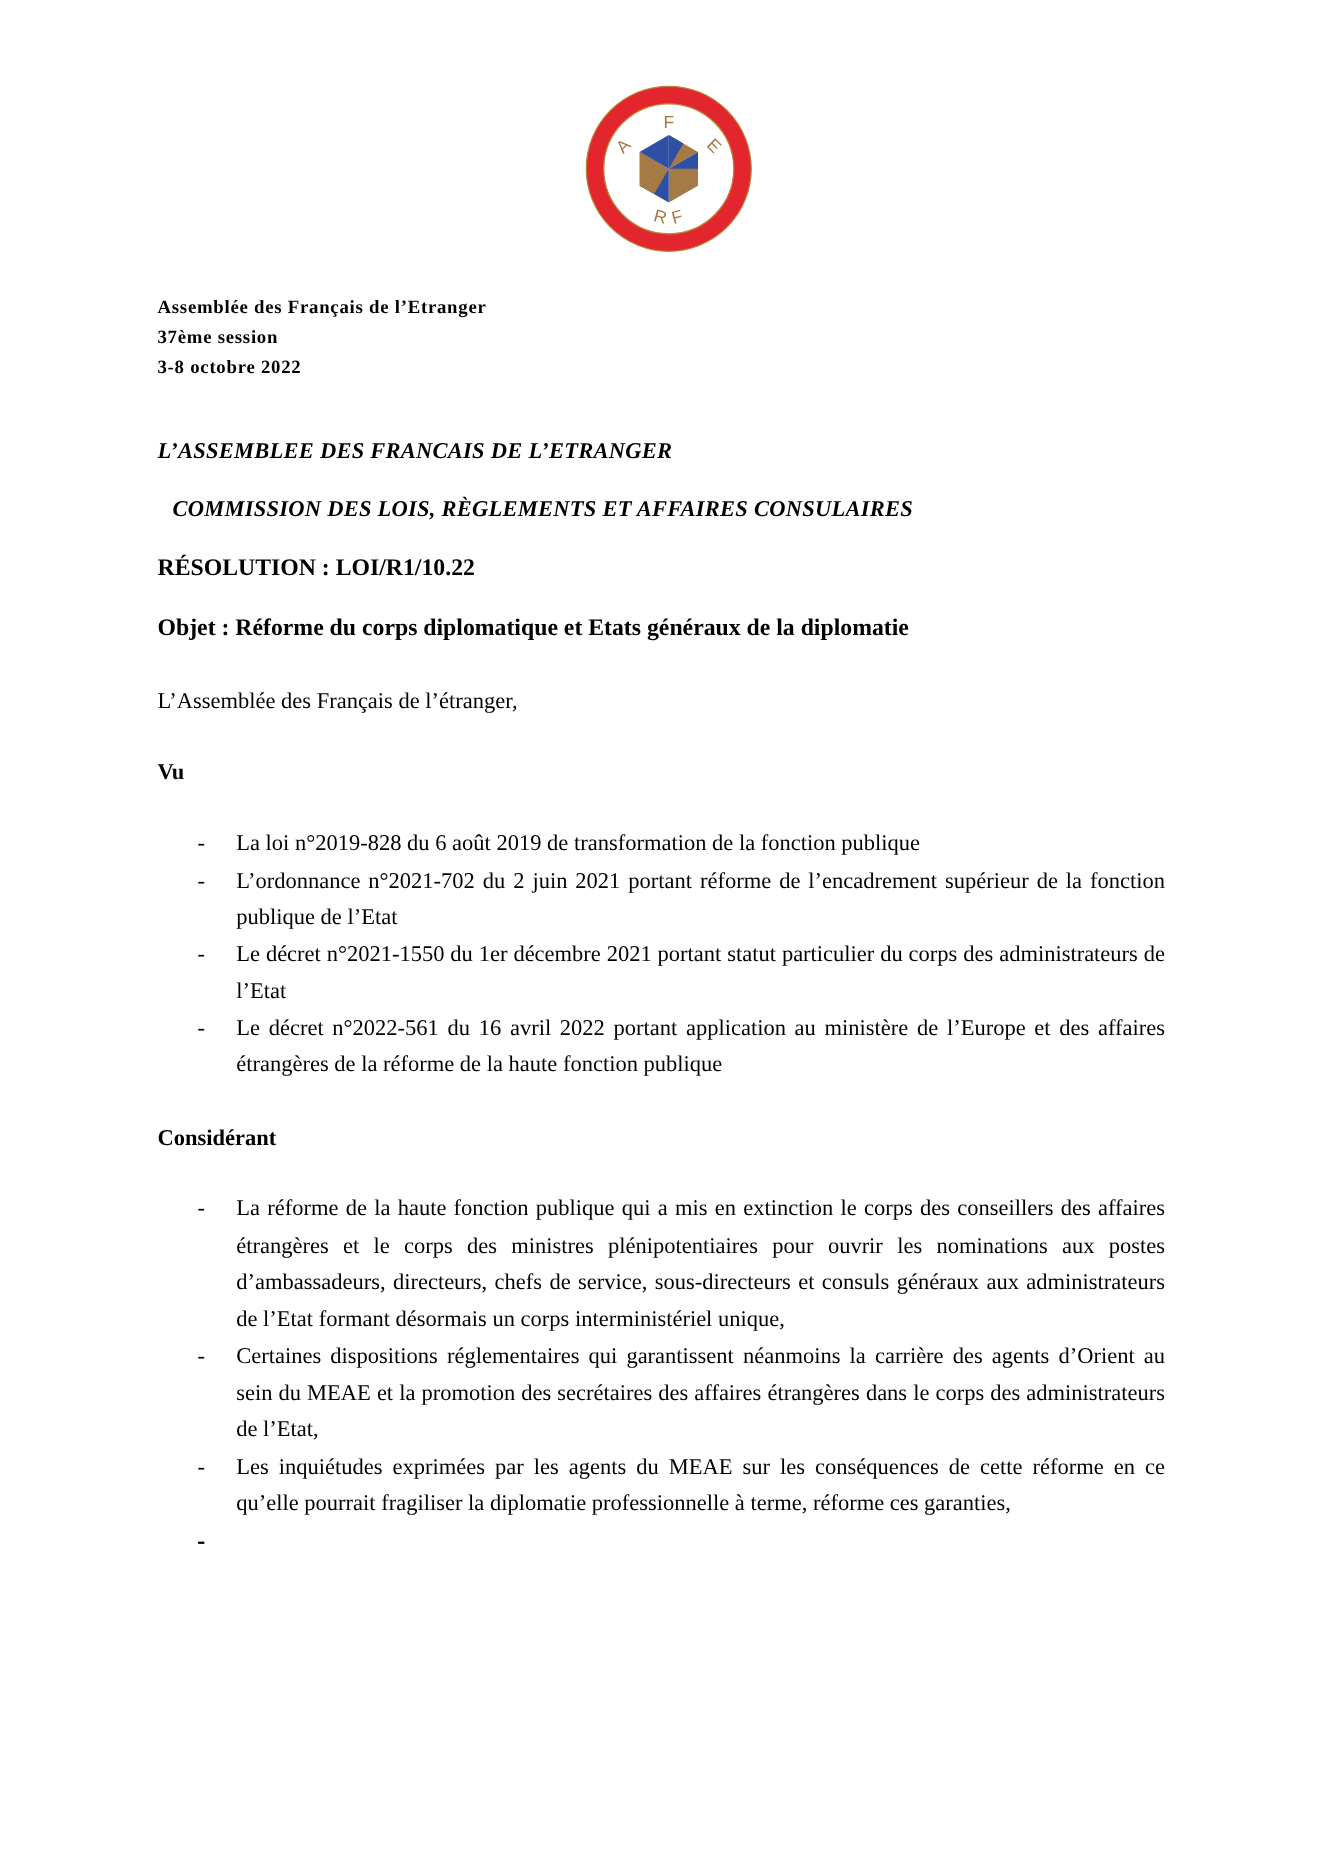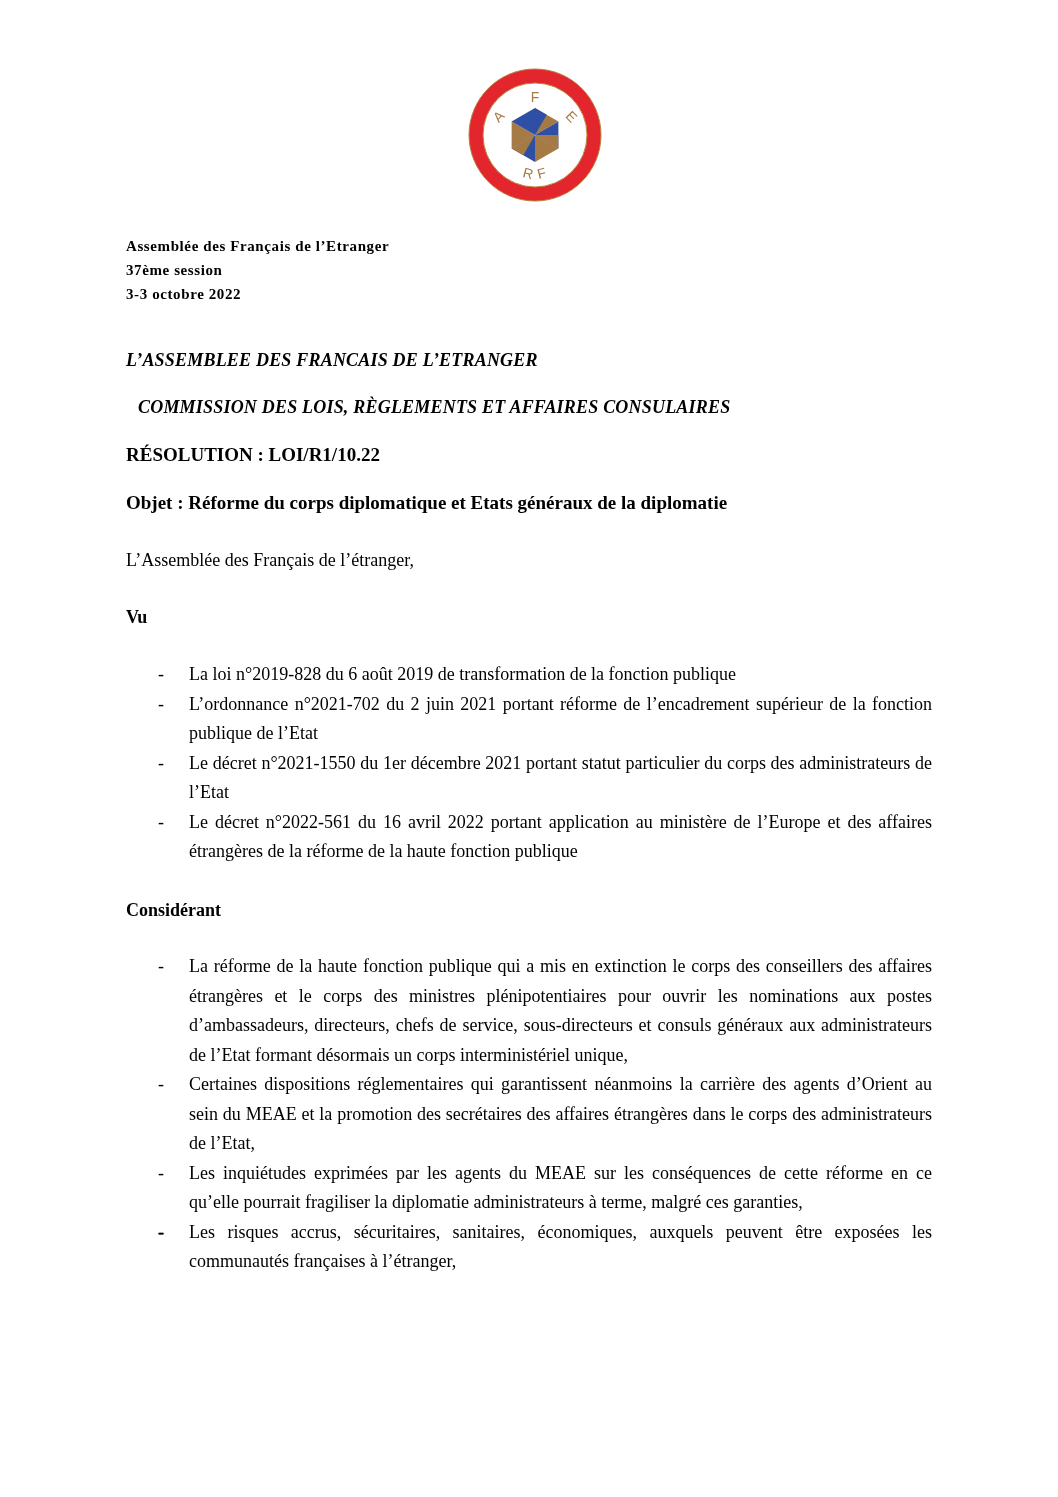--- a/index.html
+++ b/index.html
@@ -39,21 +39,21 @@
       <text x="103" y="55" transform="rotate(45 103 55)">E</text>
       <text x="62" y="113" transform="rotate(15 62 113)">R</text>
       <text x="78" y="113" transform="rotate(-15 78 113)">F</text>
     </g>
   </svg>
 </div>
 
 <div class="header">
   <div>Assemblée des Français de l’Etranger</div>
   <div>37ème session</div>
-  <div>3-3 octobre 2022</div>
+  <div>3-8 octobre 2022</div>
 </div>
 
 <div class="title-italic" style="top:350px;">L’ASSEMBLEE DES FRANCAIS DE L’ETRANGER</div>
 <div class="title-italic" style="top:397px;margin-left:12px;">COMMISSION DES LOIS, RÈGLEMENTS ET AFFAIRES CONSULAIRES</div>
 <div class="title-bold" style="top:444px;">RÉSOLUTION : LOI/R1/10.22</div>
 <div class="title-bold" style="top:492px;">Objet : Réforme du corps diplomatique et Etats généraux de la diplomatie</div>
 
 <div class="para" style="top:550px;">L’Assemblée des Français de l’étranger,</div>
 
 <div class="section" style="top:607px;">Vu</div>
@@ -63,17 +63,17 @@
   <li><span class="dash">-</span><span>L’ordonnance n°2021-702 du 2 juin 2021 portant réforme de l’encadrement supérieur de la fonction publique de l’Etat</span></li>
   <li><span class="dash">-</span><span>Le décret n°2021-1550 du 1er décembre 2021 portant statut particulier du corps des administrateurs de l’Etat</span></li>
   <li><span class="dash">-</span><span>Le décret n°2022-561 du 16 avril 2022 portant application au ministère de l’Europe et des affaires étrangères de la réforme de la haute fonction publique</span></li>
 </ul>
 
 <div class="section" style="top:900px;">Considérant</div>
 
 <ul class="list" style="top:952px;">
   <li><span class="dash">-</span><span>La réforme de la haute fonction publique qui a mis en extinction le corps des conseillers des affaires étrangères et le corps des ministres plénipotentiaires pour ouvrir les nominations aux postes d’ambassadeurs, directeurs, chefs de service, sous-directeurs et consuls généraux aux administrateurs de l’Etat formant désormais un corps interministériel unique,</span></li>
   <li><span class="dash">-</span><span>Certaines dispositions réglementaires qui garantissent néanmoins la carrière des agents d’Orient au sein du MEAE et la promotion des secrétaires des affaires étrangères dans le corps des administrateurs de l’Etat,</span></li>
-  <li><span class="dash">-</span><span>Les inquiétudes exprimées par les agents du MEAE sur les conséquences de cette réforme en ce qu’elle pourrait fragiliser la diplomatie administrateurs à terme, malgré ces garanties,</span></li>
+  <li><span class="dash">-</span><span>Les inquiétudes exprimées par les agents du MEAE sur les conséquences de cette réforme en ce qu’elle pourrait fragiliser la diplomatie professionnelle à terme, réforme ces garanties,</span></li>
   <li><span class="dash">-</span></li>
   <li><span class="dash">-</span></li>
-  <li><span class="dash">-</span><span>Les risques accrus, sécuritaires, sanitaires, économiques, auxquels peuvent être exposées les communautés françaises à l’étranger,</span></li>
+  <li><span class="dash">-</span></li>
 </ul>
 
 </body></html>

